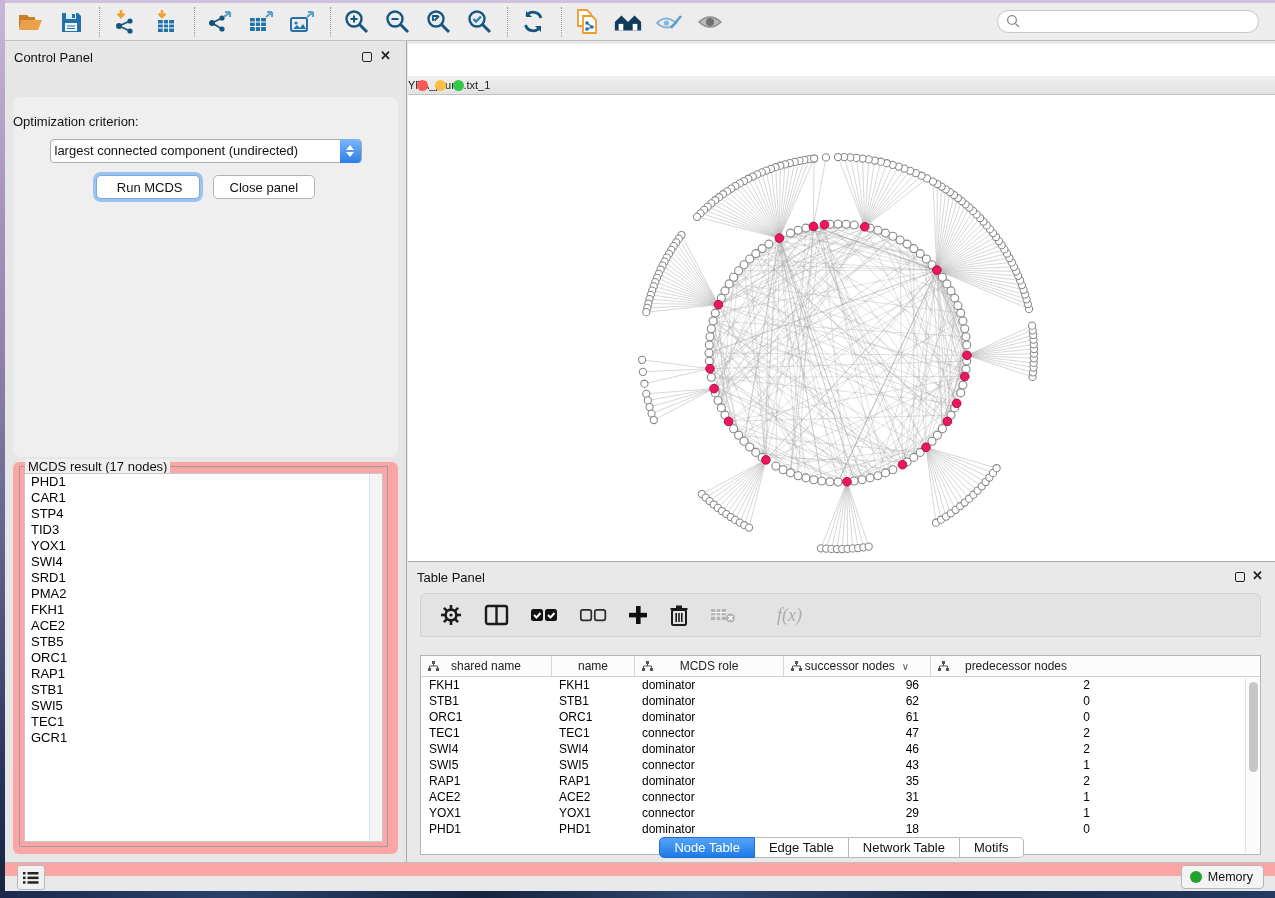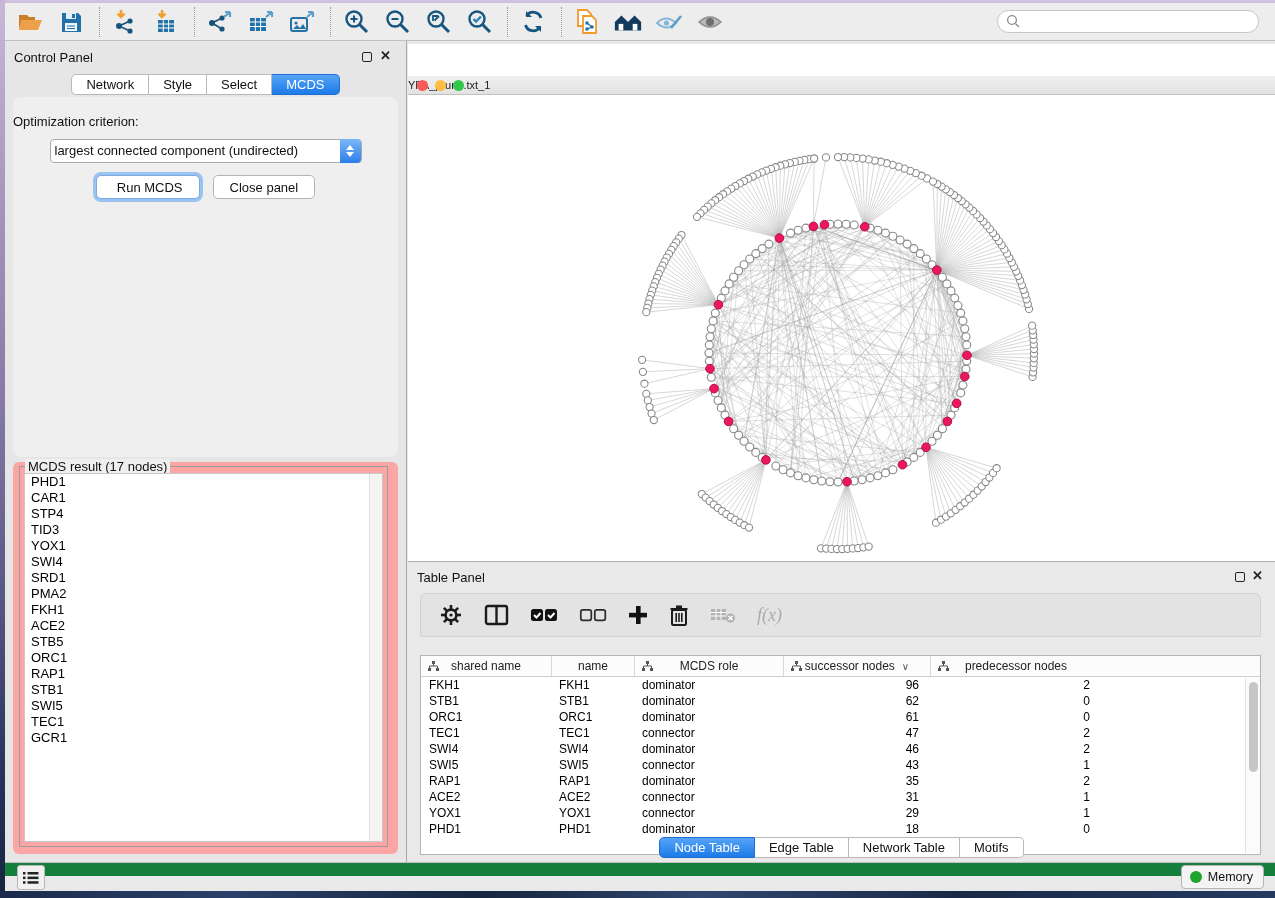--- a/index.html
+++ b/index.html
@@ -62,36 +62,36 @@
   #net-canvas { position:relative; width:100%; height:497px; background:#fff; }
   #canvas-hthumb { position:absolute; left:424px; bottom:1px; width:16px; height:5px; background:#cbcbcb; border-radius:2px; }
 
   
   #table-panel { left:408px; top:561px; right:0; height:301px; background:#e9e9e9; border-top:1px solid #ababab; }
   #tp-title { position:absolute; left:9px; top:8px; font-size:13px; color:#111; }
   #tp-float { right:30px; top:10px; } #tp-close { right:12px; top:9px; }
   #tp-toolbar { position:absolute; left:12px; right:14px; top:31px; height:44px; background:#e3e3e3;
     border:1px solid #d2d2d2; border-radius:6px 6px 0 0; display:flex; align-items:center; padding-left:18px; gap:21px; }
   .tp-icon { display:flex; align-items:center; justify-content:center; height:28px; }
-  .fx-label { font-family:"Liberation Serif", serif; font-style:italic; font-size:18px; color:#ababab; }
+  .fx-label { font-family:"Liberation Serif", serif; font-style:italic; font-size:18px; color:#ababab;margin-left:20px; }
   #tbl { position:absolute; left:12px; right:14px; top:75px; height:200px; background:#fff; border:1px solid #b5b5b5;margin-top:18px; }
   #tbl-head { display:flex; height:21px; border-bottom:1px solid #cfcfcf; background:#fcfcfc; }
   .th { position:relative; font-size:12px; color:#222; text-align:center; line-height:20px; border-left:1px solid #d8d8d8; }
   .th:first-child { border-left:none; }
   .th .tree { position:absolute; left:7px; top:5px; }
   .th .sort { font-size:10px; color:#555; margin-left:7px; }
   .tr { display:flex; height:16px; }
   .td { font-size:12px; line-height:16px; color:#000; white-space:nowrap; overflow:hidden; }
   .td.l { padding-left:8px; } .td.r { text-align:right; padding-right:11px; }
   #tbl-vscroll { position:absolute; right:0; top:22px; bottom:1px; width:15px; background:#fbfbfb; border-left:1px solid #e3e3e3; }
   #tbl-vthumb { position:absolute; left:2.5px; top:4px; width:9px; height:90px; background:#c6c6c6; border-radius:5px; }
   #tbl-tabs { position:absolute; left:0; right:0; top:275px; display:flex; justify-content:center; }
 
   
-  #status-bar { left:5px; top:862px; right:0; height:14px; background:#15803d; border-top:1px solid #c0c0c0; }
+  #status-bar { left:5px; top:862px; right:0; height:14px; background:#fca5a5; border-top:1px solid #c0c0c0; }
   #menu-btn { position:absolute; left:12px; top:2px; width:28px; height:25px; background:#f1f1f1;
     border:1px solid #b9b9b9; border-radius:3px; display:flex; align-items:center; justify-content:center; }
   #memory-btn { position:absolute; right:11px; top:2px; height:24px; background:#f4f4f4; border:1px solid #b5b5b5;
     border-radius:4px; display:flex; align-items:center; gap:6px; padding:0 10px 0 8px; font-size:12.5px; color:#111; }
   #memory-dot { width:12px; height:12px; border-radius:50%; background:#1fa32c; }
 </style>
 </head>
 <body>
 
 <div id="top-strip" class="abs"></div>
@@ -246,26 +246,20 @@
       <line x1="9.4" y1="9.4" x2="13" y2="13" stroke="#8e8e8e" stroke-width="1.4"></line>
     </svg>
     <input id="search-input" placeholder="" style="">
   </span>
 </div>
 
 <div id="control-panel" class="abs">
   <div id="cp-title">Control Panel</div>
   <span id="cp-float" class="win-float"></span>
   <span id="cp-close" class="win-close">✕</span>
-  <div id="cp-tabs">
-      <span class="seg">Network</span>
-      <span class="seg">Style</span>
-      <span class="seg">Select</span>
-      <span class="seg sel">MCDS</span>
-    </div>
   <div id="cp-top-panel">
     <div id="opt-label">Optimization criterion:</div>
     <div id="criterion">
       <span>largest connected component (undirected)</span>
       <span class="stepper">
           <span class="tri-up"></span>
           <span class="tri-dn"></span>
         </span>
     </div>
     <div id="cp-buttons">

